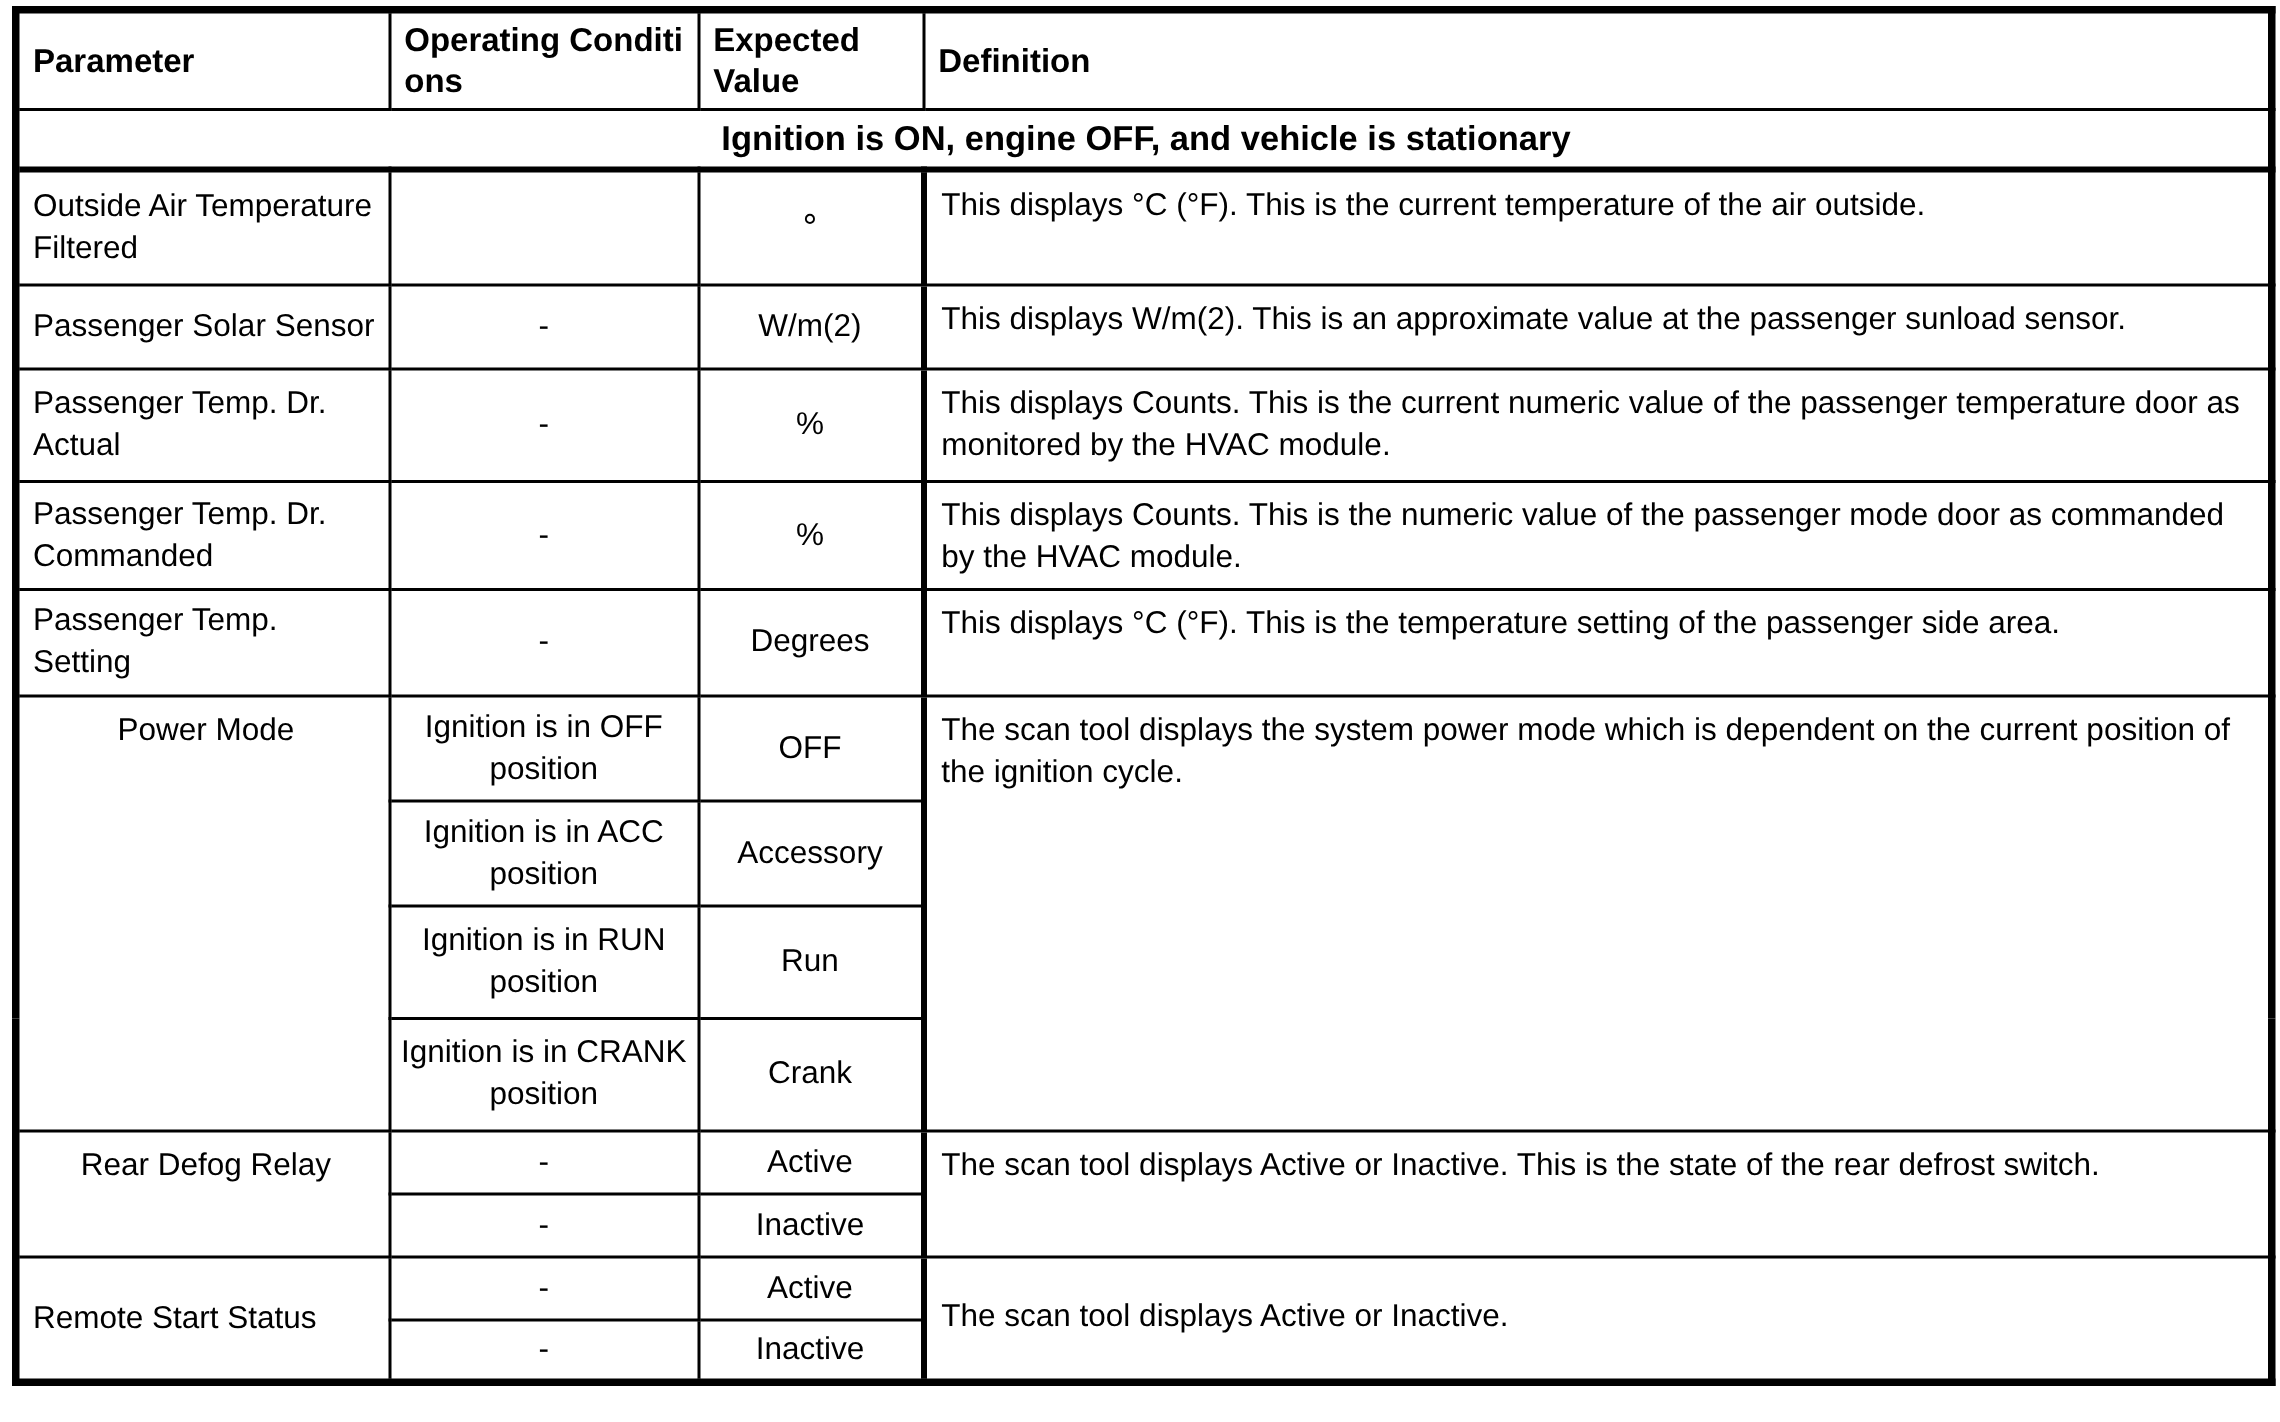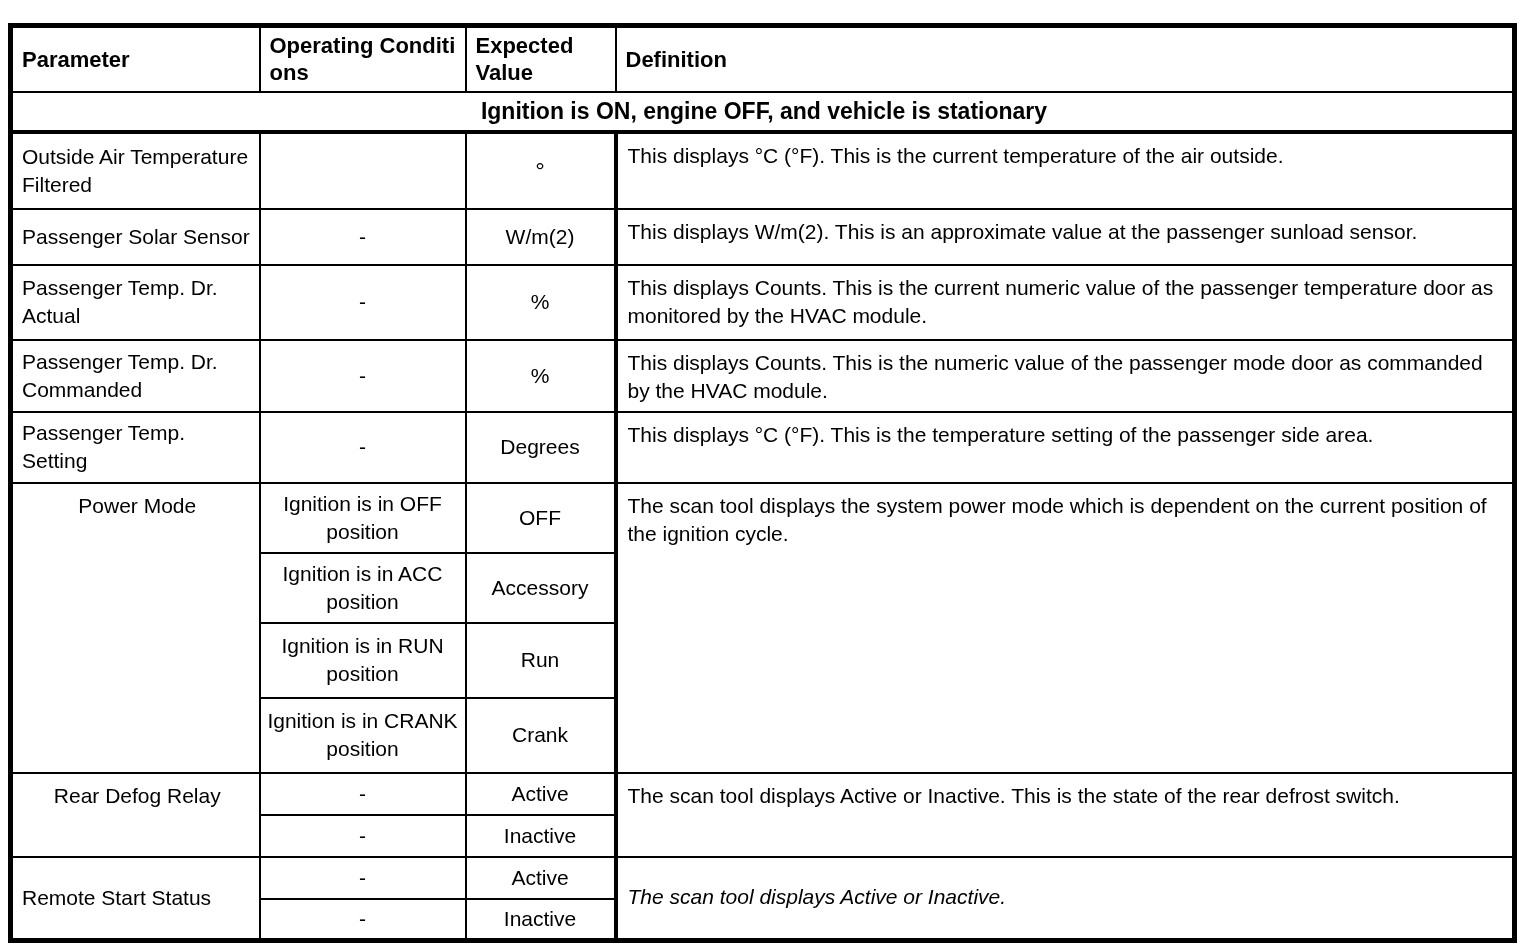--- a/index.html
+++ b/index.html
@@ -9,21 +9,21 @@
     width: 1520px;
     height: 948px;
     font-family: "Liberation Sans", sans-serif;
     color: #000000;
   }
   * { box-sizing: border-box; }
 
   table.data-table {
     position: absolute;
     left: 8px;
-    top: 23px;
+    top: 4px;
     width: 1504px;
     border-collapse: collapse;
     table-layout: fixed;
     border: 5px solid #000;
     font-size: 21px;
     line-height: 28px;
   }
   td, th {
     border: 2px solid #000;
     overflow: hidden;
@@ -62,21 +62,20 @@
   }
   td.def {
     text-align: left;
     vertical-align: top;
     padding: 8px 10px 4px 10px;
     border-left: 4px solid #000;
   }
   td.def.v-mid {
     vertical-align: middle;
     padding-top: 2px;
-    font-style: italic;
   }
   td.val.degree {
     font-size: 24px;
   }
 </style>
 </head>
 <body>
 
 <table class="data-table">
   <colgroup>

